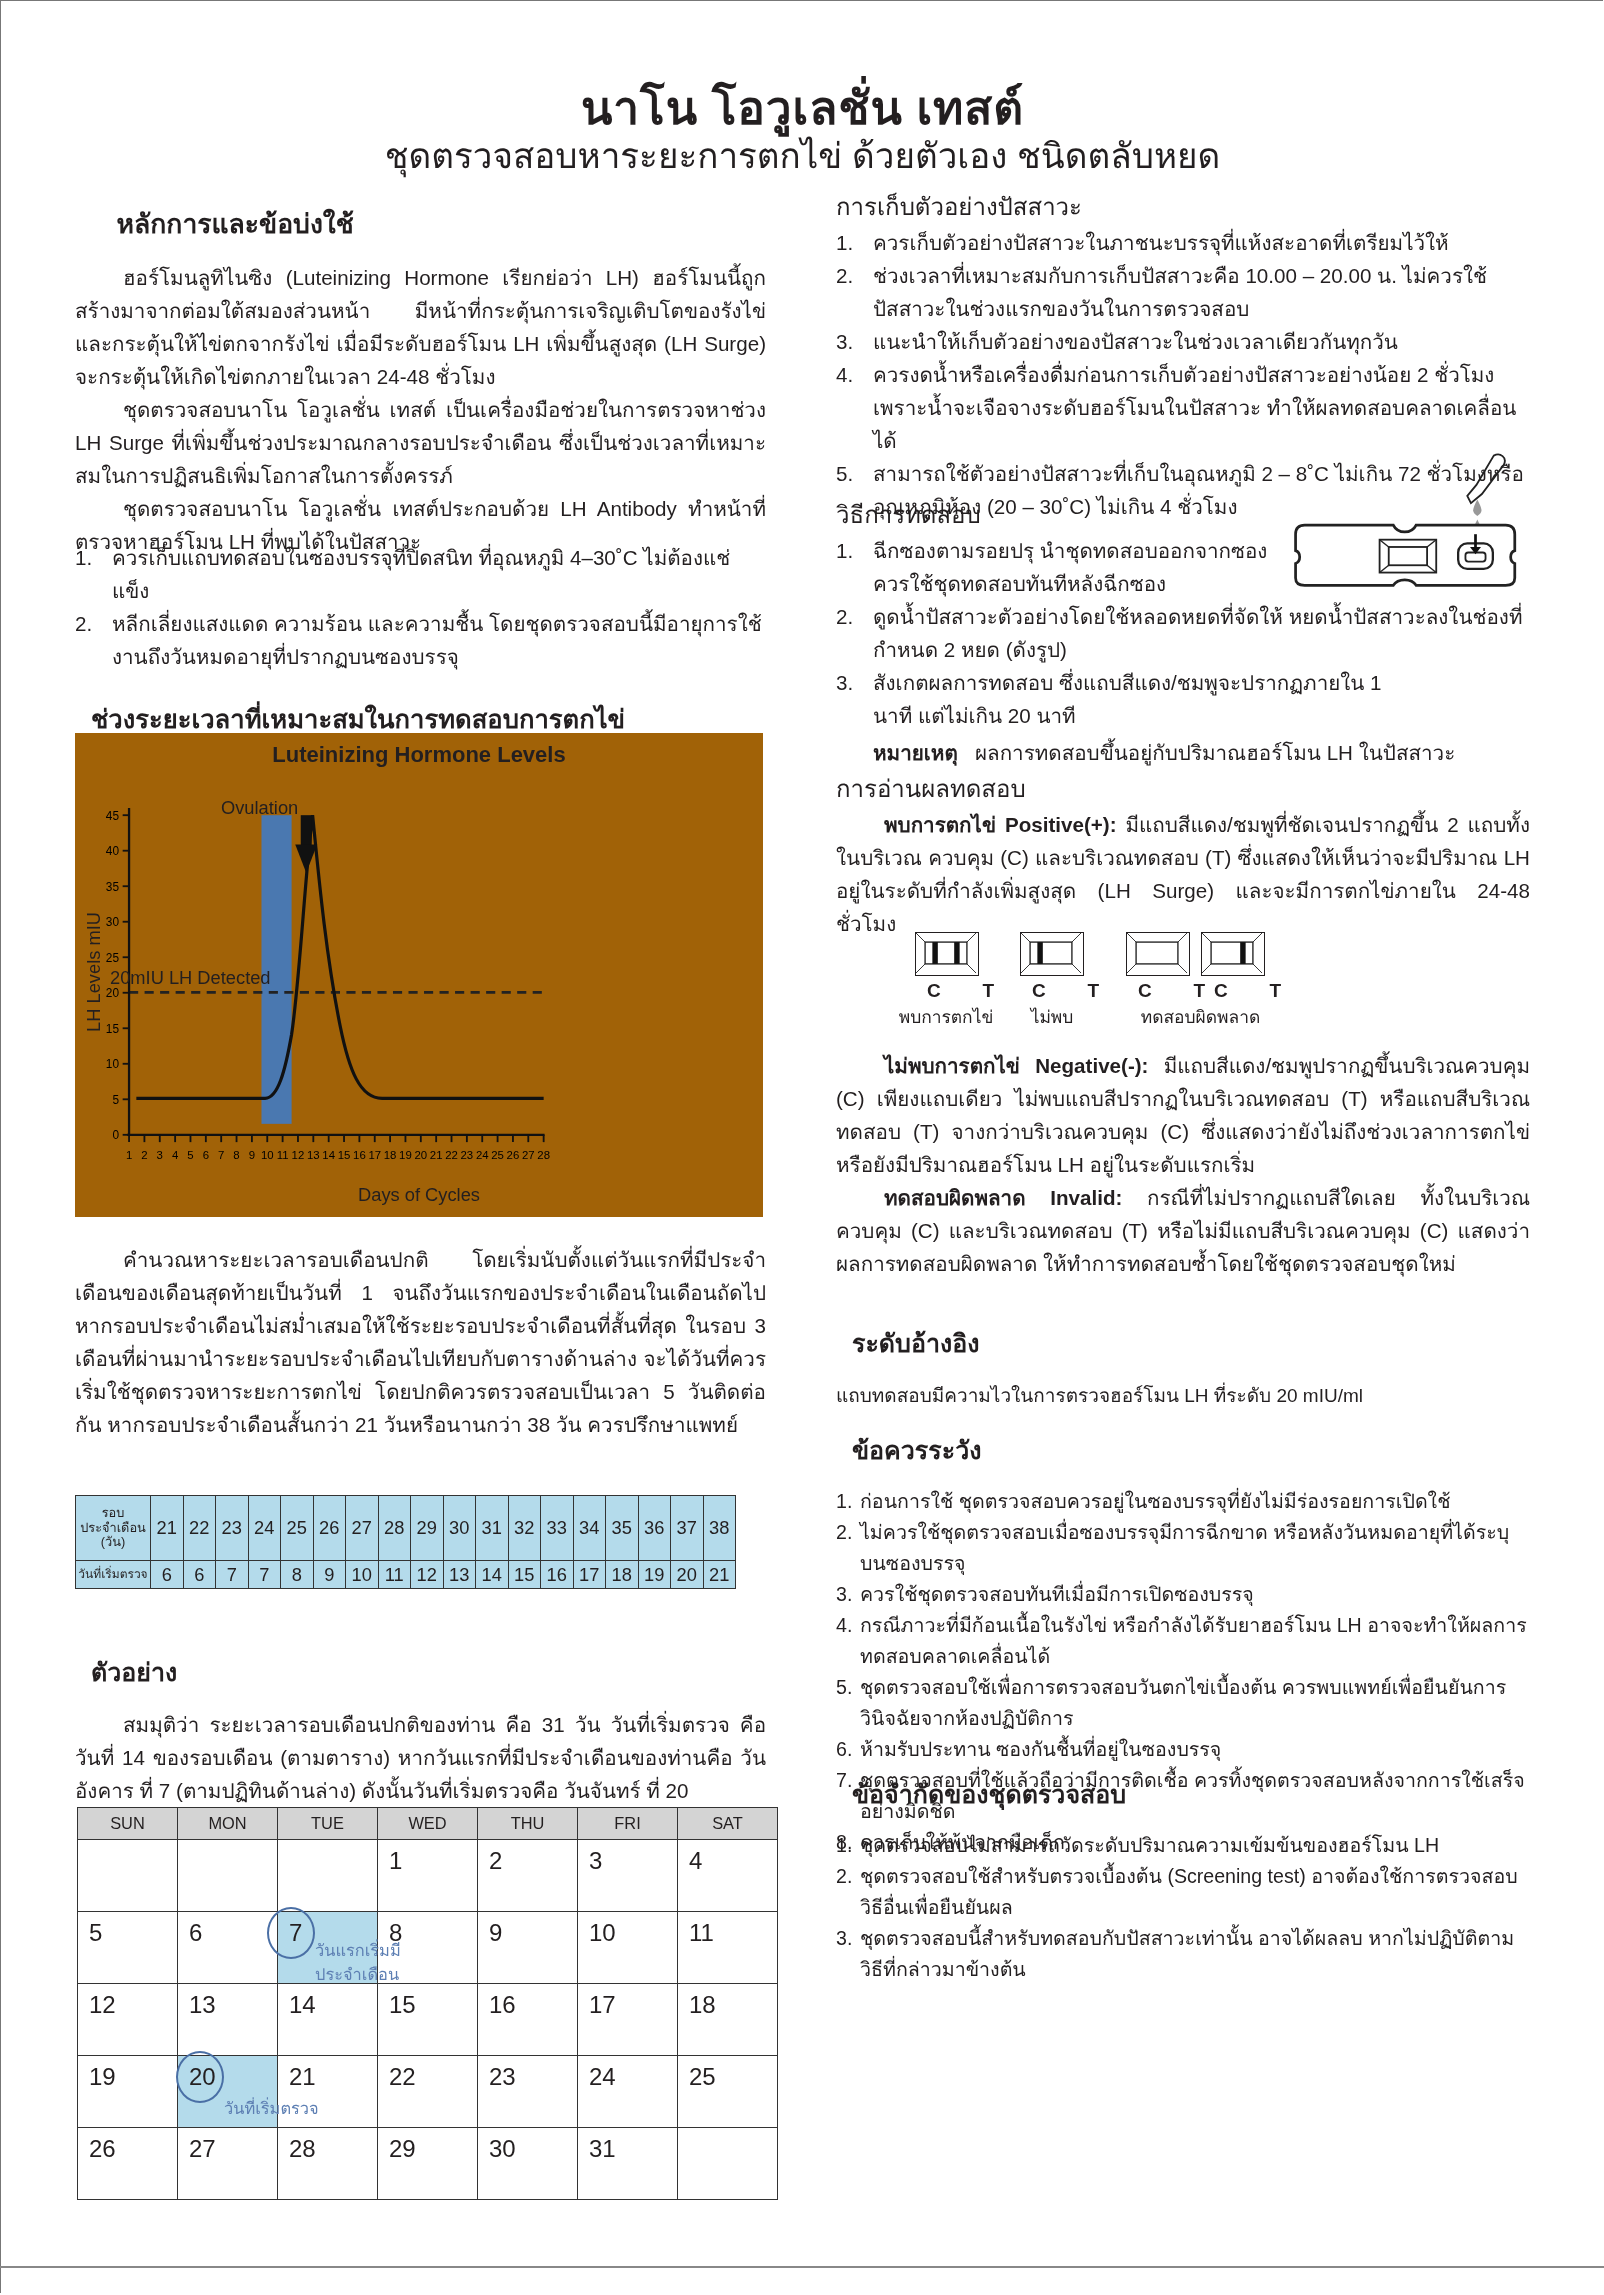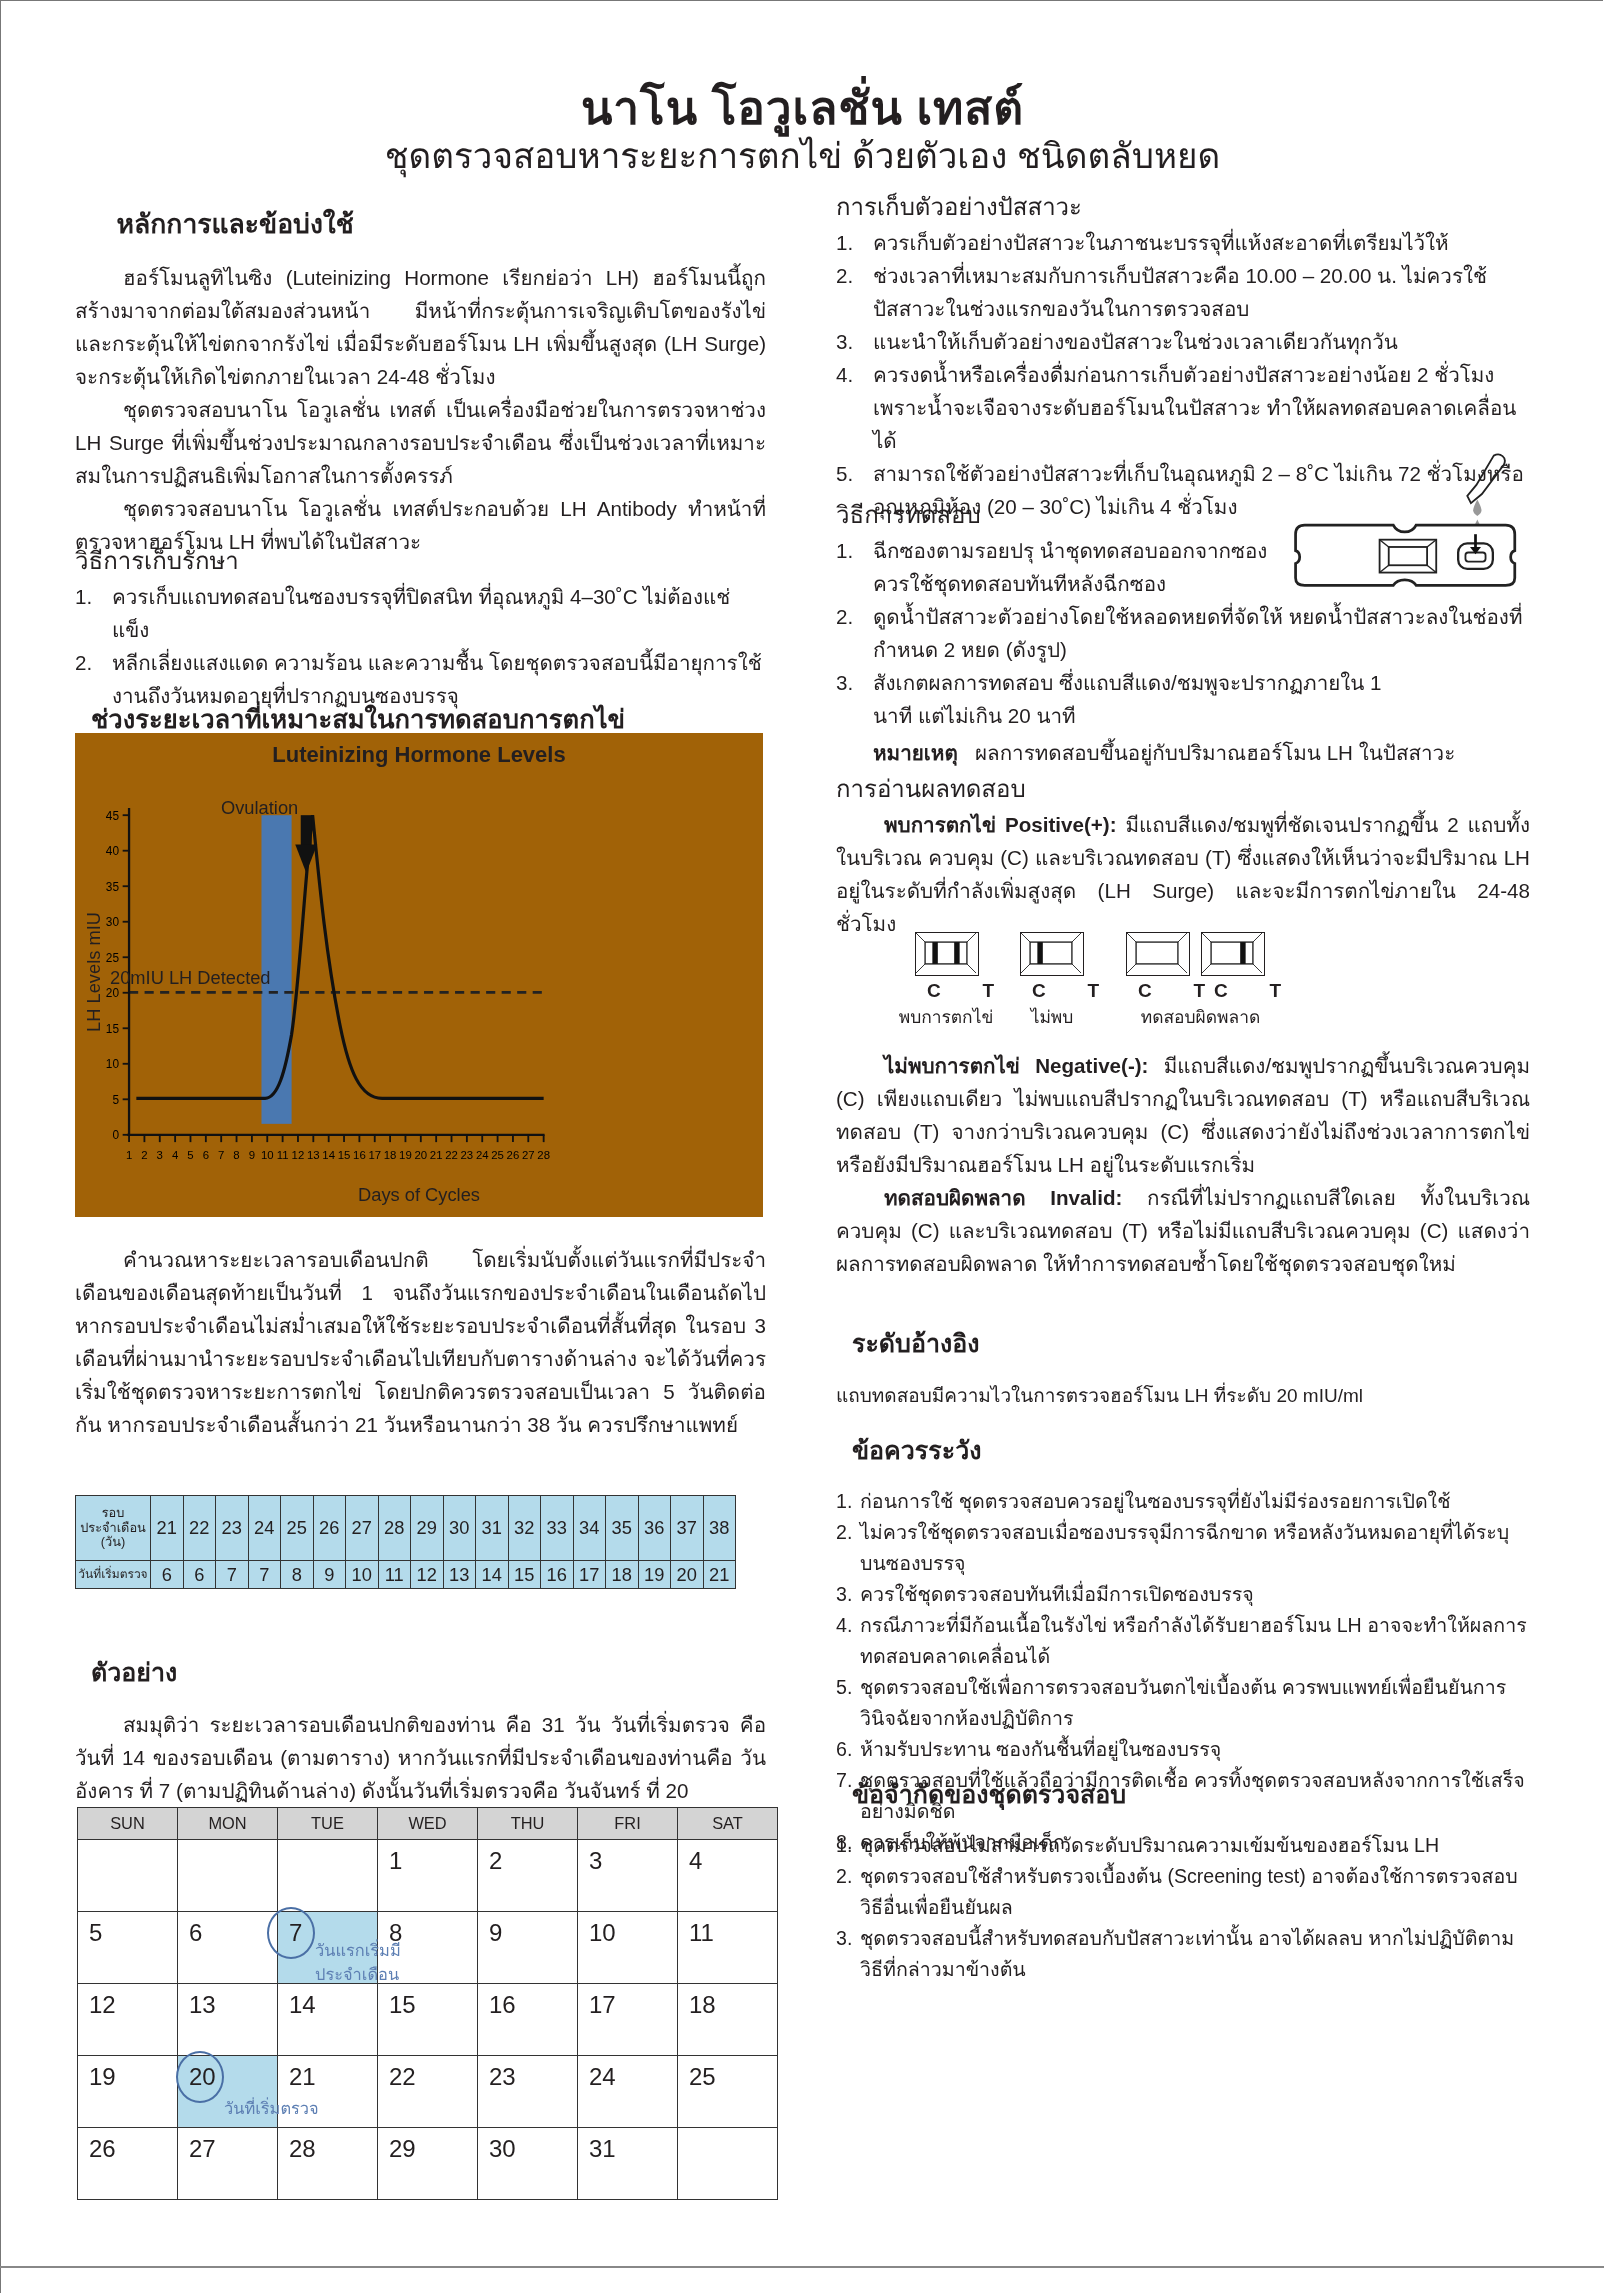--- a/index.html
+++ b/index.html
@@ -64,21 +64,20 @@
 </div>
 
 <section class="abs" style="left:75px; top:187px; width:691px;">
   <h3 class="sec-title" style="padding-left:25.6px;">หลักการและข้อบ่งใช้</h3>
   <p class="para indent">ฮอร์โมนลูทิไนซิง (Luteinizing Hormone เรียกย่อว่า LH) ฮอร์โมนนี้ถูกสร้างมาจากต่อมใต้สมองส่วนหน้า มีหน้าที่กระตุ้นการเจริญเติบโตของรังไข่ และกระตุ้นให้ไข่ตกจากรังไข่  เมื่อมีระดับฮอร์โมน LH เพิ่มขึ้นสูงสุด  (LH Surge)  จะกระตุ้นให้เกิดไข่ตกภายในเวลา 24-48 ชั่วโมง</p>
   <p class="para indent">ชุดตรวจสอบนาโน โอวูเลชั่น เทสต์ เป็นเครื่องมือช่วยในการตรวจหาช่วง LH Surge ที่เพิ่มขึ้นช่วงประมาณกลางรอบประจำเดือน ซึ่งเป็นช่วงเวลาที่เหมาะสมในการปฏิสนธิเพิ่มโอกาสในการตั้งครรภ์</p>
   <p class="para indent">ชุดตรวจสอบนาโน โอวูเลชั่น เทสต์ประกอบด้วย LH Antibody ทำหน้าที่ตรวจหาฮอร์โมน LH ที่พบได้ในปัสสาวะ</p>
 </section>
 
 <section class="abs" style="left:75px; top:541px; width:691px;">
-  <h3 class="sec-title-sm">วิธีการเก็บรักษา</h3>
   <ol class="num">
     <li><span class="n">1.</span><span>ควรเก็บแถบทดสอบในซองบรรจุที่ปิดสนิท ที่อุณหภูมิ 4–30˚C ไม่ต้องแช่แข็ง</span></li>
     <li><span class="n">2.</span><span>หลีกเลี่ยงแสงแดด ความร้อน และความชื้น โดยชุดตรวจสอบนี้มีอายุการใช้งานถึงวันหมดอายุที่ปรากฏบนซองบรรจุ</span></li>
   </ol>
 </section>
 
 <h3 class="abs sec-title" style="left:75px; top:683px; font-size:25.6px;">ช่วงระยะเวลาที่เหมาะสมในการทดสอบการตกไข่</h3>
 
 <div class="abs chart-box">
   <div class="chart-title">Luteinizing Hormone Levels</div>

